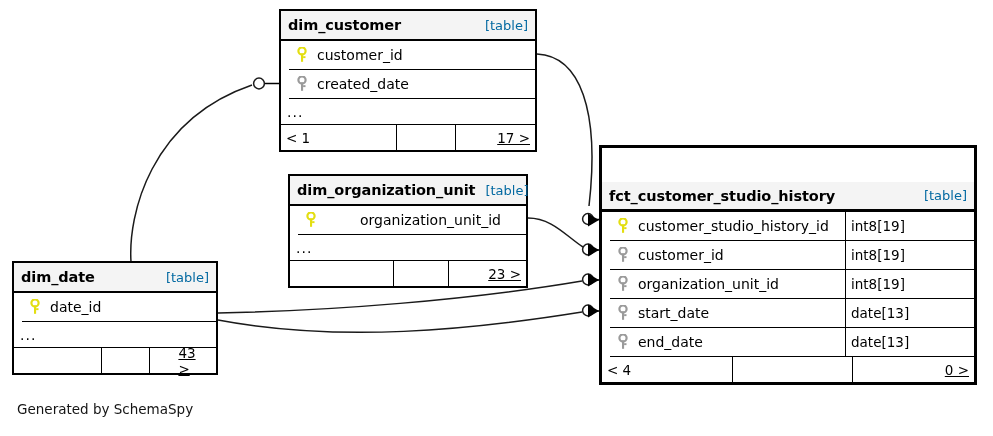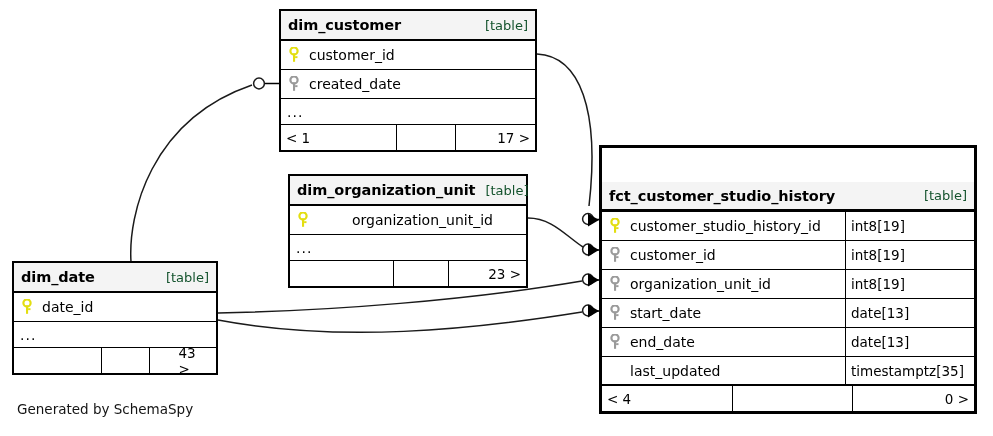--- a/index.html
+++ b/index.html
@@ -55,32 +55,33 @@
     margin-top: 34px;
   }
   .ent-title {
     font-weight: bold;
     font-size: 14.5px;
     letter-spacing: -0.1px;
     white-space: nowrap;
   }
   .ent-tag {
     font-size: 13px;
-    color: #14532d;
+    color: #0369a1;
     white-space: nowrap;
     padding-left: 10px;
   }
 
   .row {
     display: flex;
     align-items: center;
     box-sizing: border-box;
     border-bottom: 1px solid #000000;
     height: 29px;
     position: relative;
+    margin-left: 8px;
   }
   .col-name {
     display: flex;
     align-items: center;
     flex: 1 1 auto;
     min-width: 0;
     height: 100%;
     box-sizing: border-box;
     padding-left: 7px;
     overflow: hidden;
@@ -135,20 +136,21 @@
   .ent-footer .fcell {
     box-sizing: border-box;
     height: 100%;
     display: flex;
     align-items: center;
     font-size: 13.5px;
     padding: 0 5px;
   }
   .ent-footer .fcell + .fcell {
     border-left: 1px solid #000000;
+    text-decoration: underline;
   }
   .fcell.left { justify-content: flex-start; }
   .fcell.right { justify-content: flex-end; }
 
   
   .caption {
     position: absolute;
     font-size: 13.5px;
     color: #141414;
     white-space: nowrap;
@@ -379,27 +381,20 @@
             <circle cx="6" cy="4" r="3.6" fill="none" stroke="#9a9a9a" stroke-width="2.2"></circle>
             <rect x="5" y="6.4" width="2.1" height="8.4" fill="#9a9a9a"></rect>
             <rect x="7.1" y="9.2" width="2.4" height="1.9" fill="#9a9a9a"></rect>
           </svg>
         </span>
         <span class="col-label">end_date</span>
       </div>
       <div class="col-type" style="width:129px;">date[13]</div>
     </div>
 
-    <div class="row" style="border-bottom-width:2px;">
-      <div class="col-name">
-        <span class="key"></span>
-        <span class="col-label">last_updated</span>
-      </div>
-      <div class="col-type" style="width:129px;">timestamptz[35]</div>
-    </div>
 
     <div class="ent-footer">
       <div class="fcell left" style="width:130px;">&lt; 4</div>
       <div class="fcell" style="width:120px;"></div>
       <div class="fcell right" style="flex:1 1 auto;">0 &gt;</div>
     </div>
   </div>
 
   <div class="caption" style="left:17px; top:401px;text-align:center;">Generated by SchemaSpy</div>
 

